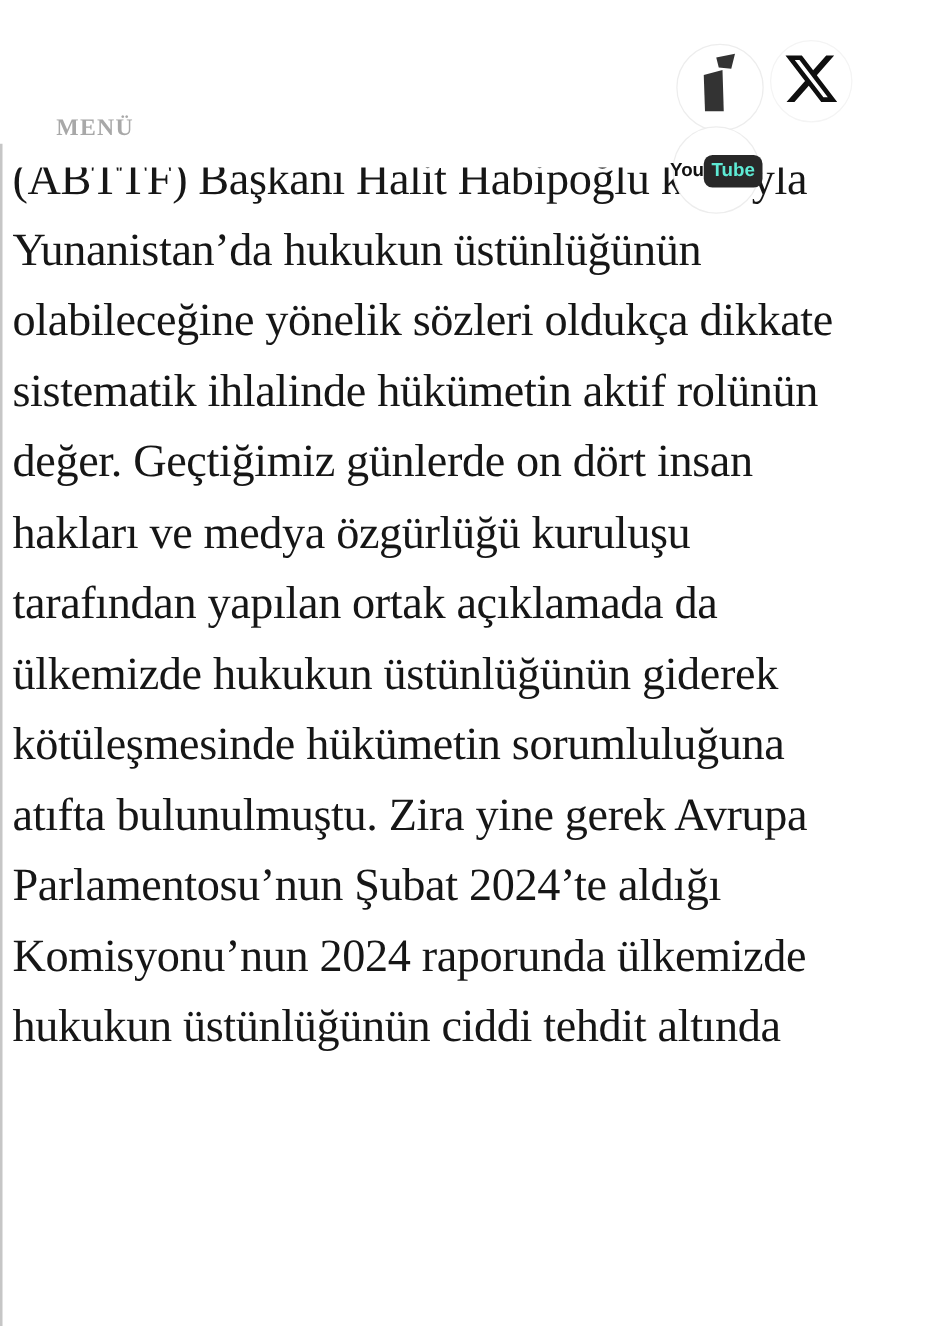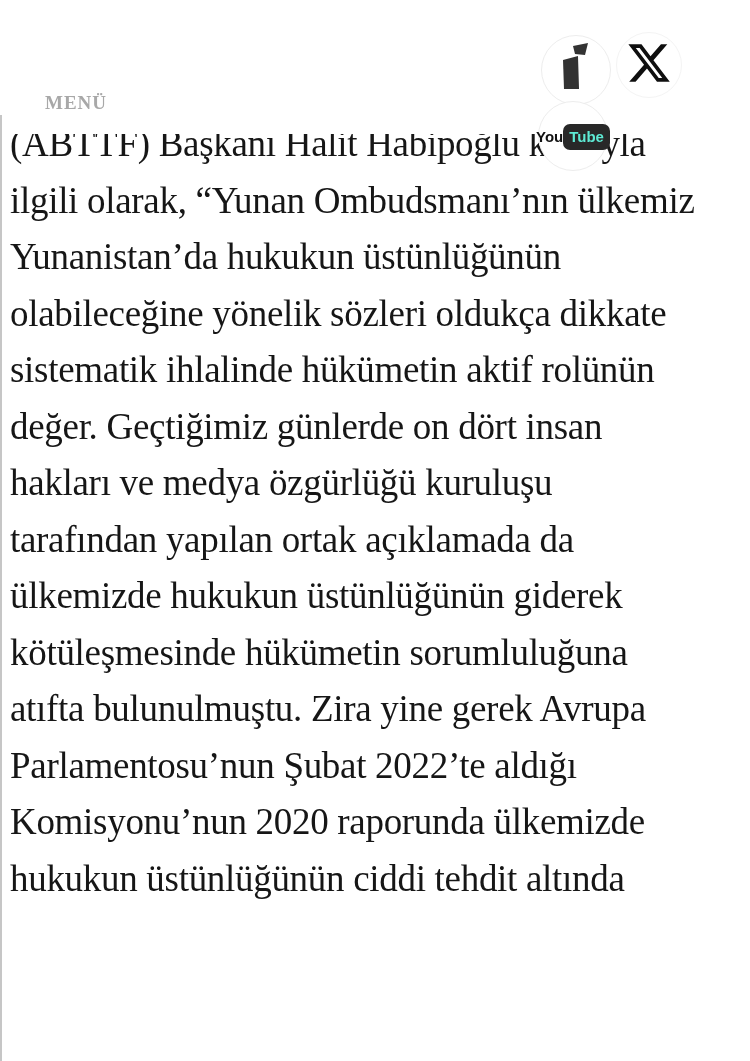--- a/index.html
+++ b/index.html
@@ -90,32 +90,31 @@
     z-index: 7;
   }
 </style>
 </head>
 <body>
 
 <div class="page">
 
   <div class="article">
     <div class="line">(ABTTF) Başkanı Halit Habipoğlu konuyla</div>
-    <div class="line">ilgili olarak, “Yunan Ombudsmanı’nın ülkemiz</div>
     <div class="line">Yunanistan’da hukukun üstünlüğünün</div>
     <div class="line">olabileceğine yönelik sözleri oldukça dikkate</div>
     <div class="line">sistematik ihlalinde hükümetin aktif rolünün</div>
     <div class="line">değer. Geçtiğimiz günlerde on dört insan</div>
     <div class="line">hakları ve medya özgürlüğü kuruluşu</div>
     <div class="line">tarafından yapılan ortak açıklamada da</div>
     <div class="line">ülkemizde hukukun üstünlüğünün giderek</div>
     <div class="line">kötüleşmesinde hükümetin sorumluluğuna</div>
     <div class="line">atıfta bulunulmuştu. Zira yine gerek Avrupa</div>
-    <div class="line">Parlamentosu’nun Şubat 2022’te aldığı</div>
-    <div class="line">Komisyonu’nun 2020 raporunda ülkemizde</div>
+    <div class="line">Parlamentosu’nun Şubat 2024’te aldığı</div>
+    <div class="line">Komisyonu’nun 2024 raporunda ülkemizde</div>
     <div class="line">hukukun üstünlüğünün ciddi tehdit altında</div>
   </div>
 
   <div class="header">
     <span class="menu-label">MENÜ</span>
   </div>
 
   <div class="social">
 
     <div class="circle-btn btn-instagram">

